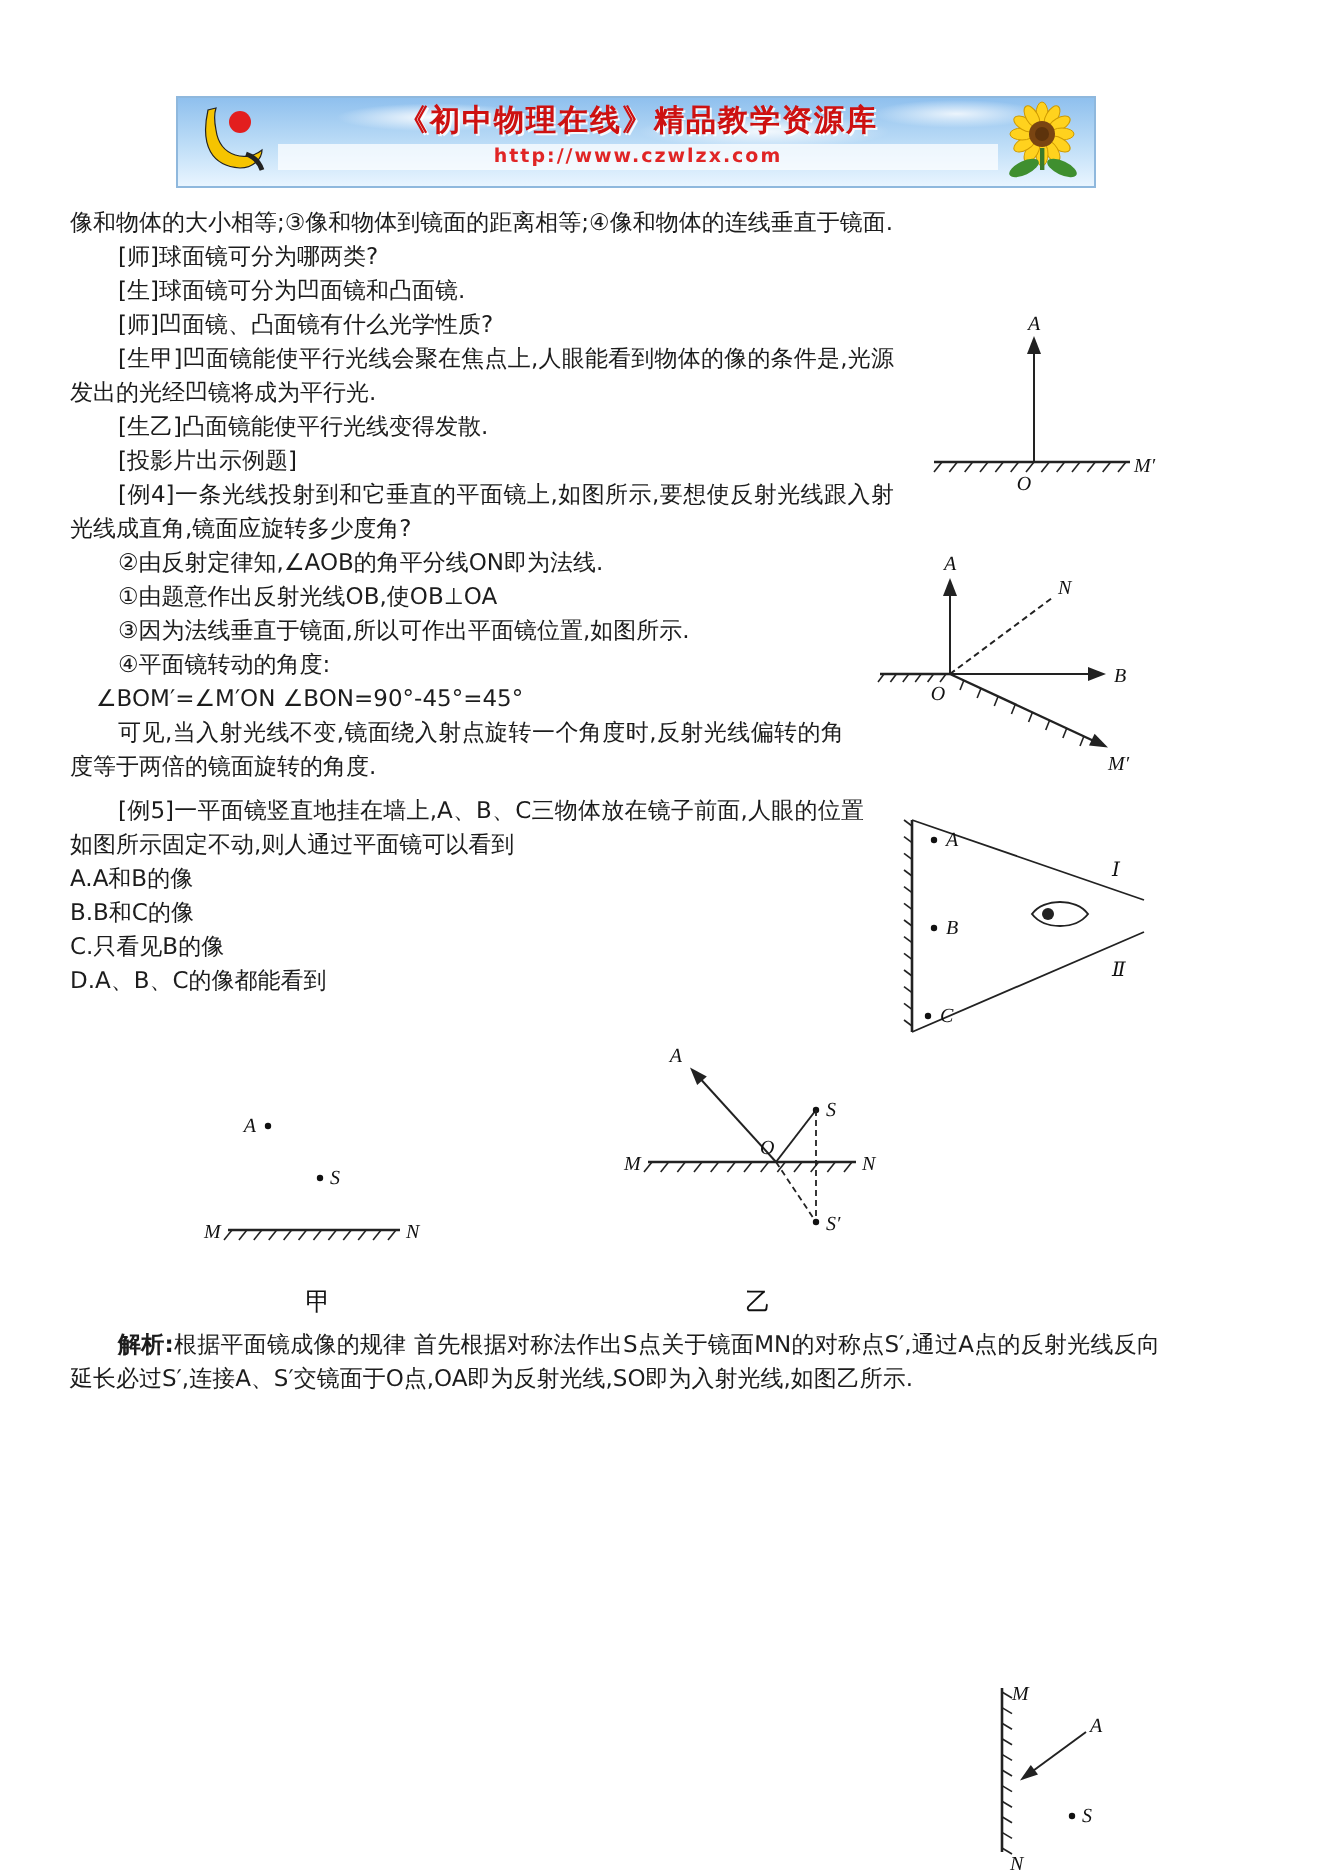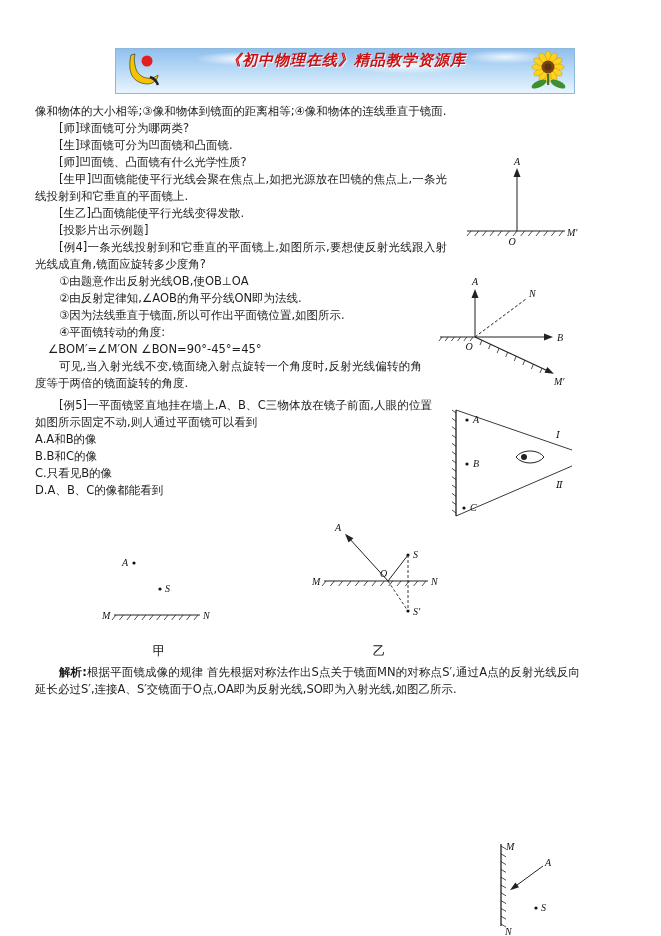--- a/index.html
+++ b/index.html
@@ -2,28 +2,27 @@
 <html><head>
 <meta charset="utf-8">
 <style>
   html,body { margin:0; padding:0; background:#ffffff; }
   .page {
     position:relative; width:661px; height:936px; overflow:hidden; background:#fff;
     font-family:"DejaVu Sans","Liberation Sans",sans-serif; color:#1c1c1c;
   }
   
   .banner {
-    position:relative; width:458px; height:44px; margin:48px 0 4px 115px;
+    position:relative; width:458px; height:44px; margin:48px 0 4px 88px;
     border:1px solid #8fb8dd;
     background:
       radial-gradient(ellipse 70px 10px at 28% 22%, rgba(255,255,255,.95), rgba(255,255,255,0) 70%),
       radial-gradient(ellipse 90px 12px at 64% 38%, rgba(255,255,255,.85), rgba(255,255,255,0) 70%),
       radial-gradient(ellipse 60px 10px at 85% 18%, rgba(255,255,255,.8), rgba(255,255,255,0) 70%),
       linear-gradient(180deg,#8fc0ee 0%, #bfdef7 55%, #e9f5ff 100%);
-    font-style: italic;
   }
   .banner-logo { position:absolute; left:5px; top:2px; }
   .banner-center { position:absolute; left:50px; right:48px; top:2px; text-align:center; }
   .banner-title {
     color:#cd1111; font-weight:bold; font-size:15px; letter-spacing:1px;
     font-family:"Liberation Serif","DejaVu Serif",serif;
     text-shadow:1px 1px 0 rgba(255,255,255,.85); white-space:nowrap;
   }
   .banner-url {
     margin-top:2px; background:rgba(255,255,255,.72); color:#e02525;
@@ -60,20 +59,21 @@
 <div class="page">
 
   <div class="banner">
     <svg class="banner-logo" width="42" height="40" viewBox="0 0 42 40">
       <path d="M10,4 C6,22 12,32 26,33 C33,33 37,28 37,24 C30,30 16,28 14,14 C13,9 13,6 14,3 Z" fill="#f5c400" stroke="#d89b00" stroke-width="0.6"></path>
       <circle cx="26" cy="10" r="5.5" fill="#e31e1e" stroke="none"></circle>
       <path d="M29,26 q6,2 8,8" stroke="#2c6fc0" stroke-width="2.4" fill="none"></path>
     </svg>
     <div class="banner-center">
       <div class="banner-title">《初中物理在线》精品教学资源库</div>
+      <div class="banner-url">http://www.czwlzx.com</div>
     </div>
     <svg class="sunflower" width="46" height="42" viewBox="0 0 46 42">
       <g stroke="#cf9a00" stroke-width="0.5" fill="#ffd21e">
         <ellipse transform="rotate(0 23 17)" cx="23" cy="7" rx="3" ry="6"></ellipse>
         <ellipse transform="rotate(30 23 17)" cx="23" cy="7" rx="3" ry="6"></ellipse>
         <ellipse transform="rotate(60 23 17)" cx="23" cy="7" rx="3" ry="6"></ellipse>
         <ellipse transform="rotate(90 23 17)" cx="23" cy="7" rx="3" ry="6"></ellipse>
         <ellipse transform="rotate(120 23 17)" cx="23" cy="7" rx="3" ry="6"></ellipse>
         <ellipse transform="rotate(150 23 17)" cx="23" cy="7" rx="3" ry="6"></ellipse>
         <ellipse transform="rotate(180 23 17)" cx="23" cy="7" rx="3" ry="6"></ellipse>
@@ -117,21 +117,21 @@
             <line x1="92.66666666666667" y1="77" x2="88.66666666666667" y2="82" stroke="#333" stroke-width="0.8"></line>
             <line x1="100.33333333333333" y1="77" x2="96.33333333333333" y2="82" stroke="#333" stroke-width="0.8"></line>
             <line x1="108" y1="77" x2="104" y2="82" stroke="#333" stroke-width="0.8"></line>
           </g>
         <text x="57" y="91" text-anchor="middle">O</text>
         <text x="112" y="82">M′</text>
       </svg>
     </div>
 
     <p class="para indent">[师]凹面镜、凸面镜有什么光学性质?</p>
-    <p class="para indent">[生甲]凹面镜能使平行光线会聚在焦点上,如把光源放在凹镜的焦点上,一条光线投射到和它垂直的平面镜上.</p>
+    <p class="para indent">[生甲]凹面镜能使平行光线会聚在焦点上,人眼能看到物体的像的条件是,光源发出的光经凹镜将成为平行光.</p>
     <p class="para indent">[生乙]凸面镜能使平行光线变得发散.</p>
     <p class="para indent">[投影片出示例题]</p>
     <p class="para indent">[例4]一条光线投射到和它垂直的平面镜上,如图所示,要想使反射光线跟入射光线成直角,镜面应旋转多少度角?</p>
 
     <div class="f2">
       <svg width="150" height="112" viewBox="0 0 150 112">
         <text x="45" y="10" text-anchor="middle">A</text>
         <polygon points="45,14 41.5,23 48.5,23" fill="#222" stroke="none"></polygon>
         <line x1="45" y1="22" x2="45" y2="62" stroke-width="1"></line>
         <line x1="45" y1="62" x2="116" y2="62" stroke-width="1"></line>
@@ -193,22 +193,22 @@
         <text x="33" y="71">B</text>
         <circle cx="24" cy="112" r="1.6" fill="#111" stroke="none"></circle>
         <text x="30" y="115">C</text>
         <g>
           <path d="M76,61 C82,53 98,53 104,61 C98,69 82,69 76,61 Z" fill="#fff" stroke-width="1"></path>
           <circle cx="84" cy="61" r="3" fill="#222" stroke="none"></circle>
         </g>
       </svg>
     </div>
 
+    <p class="para indent">②由反射定律知,∠AOB的角平分线ON即为法线.</p>
     <p class="para indent">①由题意作出反射光线OB,使OB⊥OA</p>
-    <p class="para indent">②由反射定律知,∠AOB的角平分线ON即为法线.</p>
     <p class="para indent">③因为法线垂直于镜面,所以可作出平面镜位置,如图所示.</p>
     <p class="para indent">④平面镜转动的角度:</p>
     <p class="para indent-sm">∠BOM′=∠M′ON ∠BON=90°-45°=45°</p>
     <p class="para indent">可见,当入射光线不变,镜面绕入射点旋转一个角度时,反射光线偏转的角度等于两倍的镜面旋转的角度.</p>
 
     <p class="para indent gap">[例5]一平面镜竖直地挂在墙上,A、B、C三物体放在镜子前面,人眼的位置如图所示固定不动,则人通过平面镜可以看到</p>
     <p class="para">A.A和B的像</p>
     <p class="para">B.B和C的像</p>
     <p class="para">C.只看见B的像</p>
     <p class="para">D.A、B、C的像都能看到</p>

